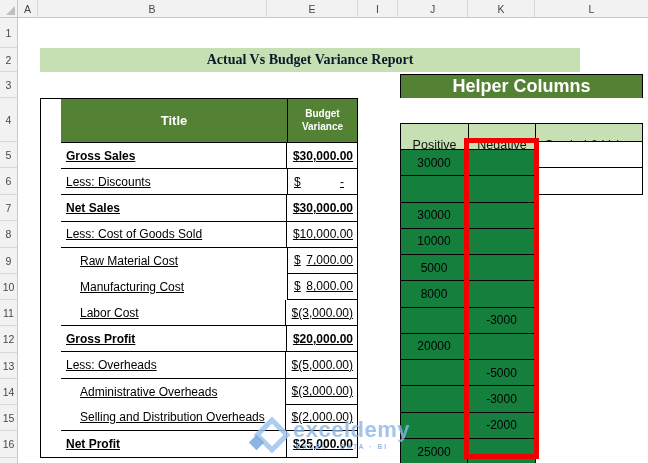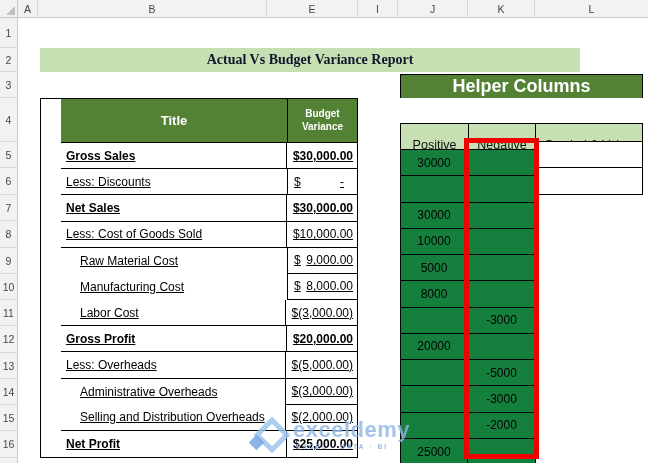--- a/index.html
+++ b/index.html
@@ -150,21 +150,21 @@
       <div class="tc">Less: Cost of Goods Sold</div>
       <div class="vc">
         <span class="cur">$</span>
         <span class="amt">10,000.00</span>
       </div>
     </div>
     <div class="rrow ind nb">
       <div class="tc">Raw Material Cost</div>
       <div class="vc">
         <span class="cur">$</span>
-        <span class="amt">9,000.00</span>
+        <span class="amt">7,000.00</span>
       </div>
     </div>
     <div class="rrow ind nb">
       <div class="tc">Manufacturing Cost</div>
       <div class="vc">
         <span class="cur">$</span>
         <span class="amt">8,000.00</span>
       </div>
     </div>
     <div class="rrow ind">

